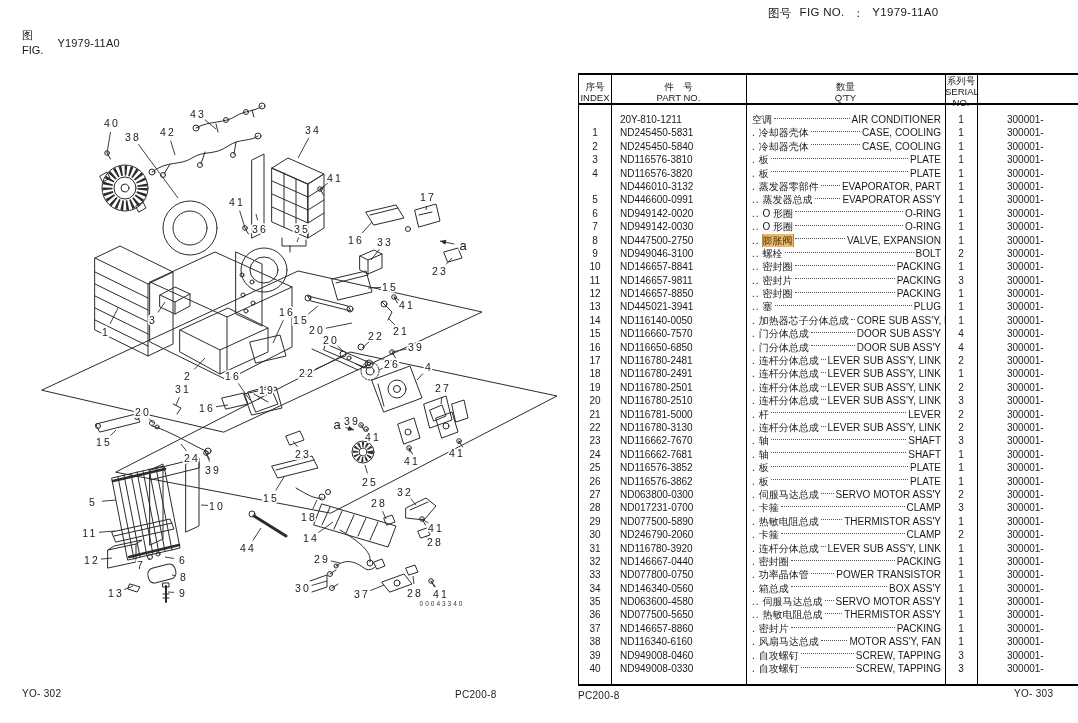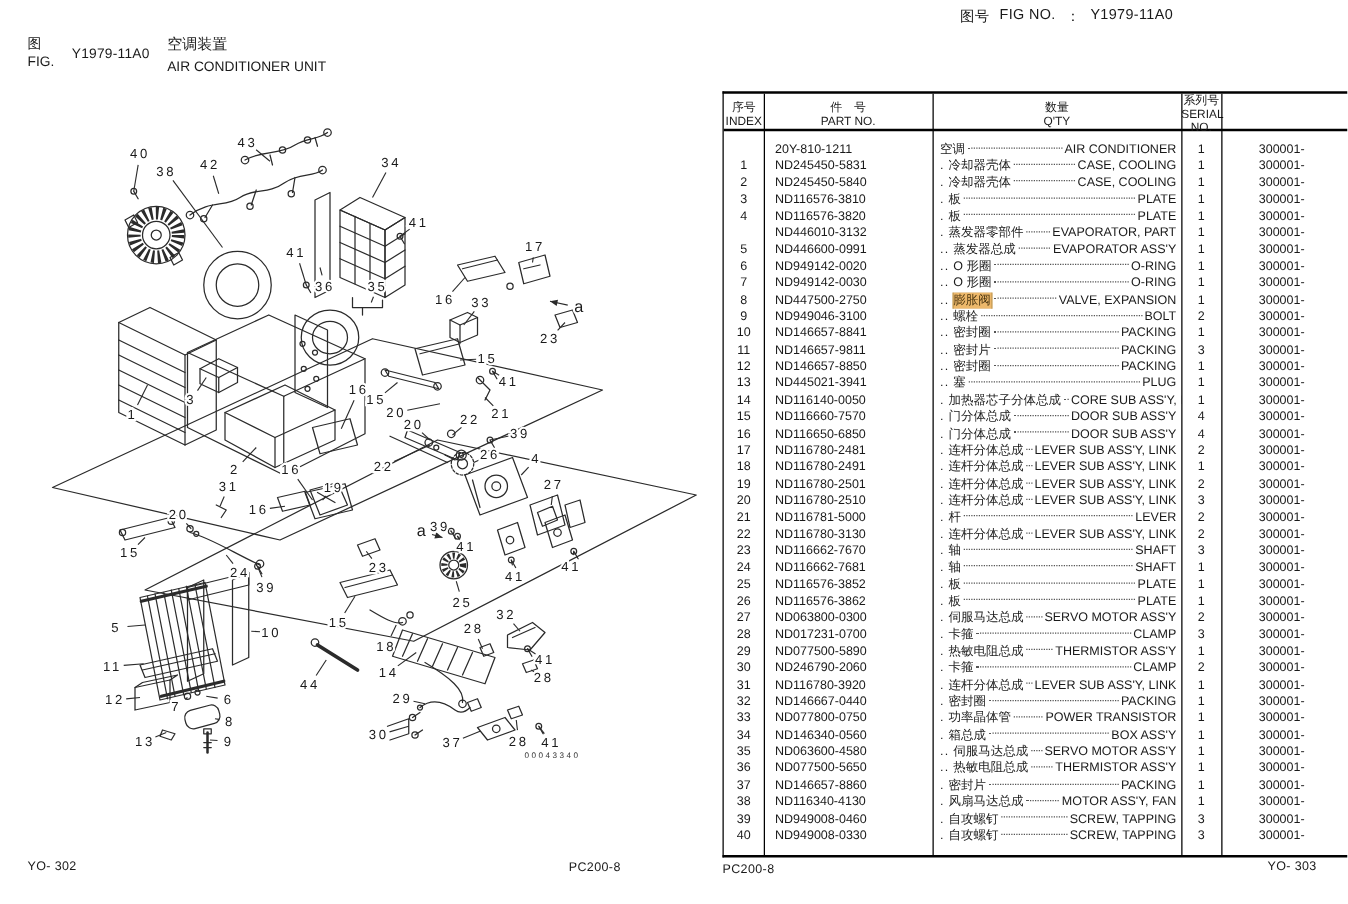--- a/index.html
+++ b/index.html
@@ -62,24 +62,20 @@
 
 <div class="page">
 
   <div class="fig-header">
     <div class="fig-col">
       <span>图</span>
       <span>FIG.</span>
     </div>
     <div class="fig-col">
       <span class="figno">Y1979-11A0</span>
-    </div>
-    <div class="fig-col">
-      <span class="title-cn">空调装置</span>
-      <span class="title-en">AIR CONDITIONER UNIT</span>
     </div>
   </div>
 
   <div class="figno-header">
     <span>图号</span>
     <span>FIG NO.</span>
     <span>：</span>
     <span>Y1979-11A0</span>
   </div>
 
@@ -1027,21 +1023,21 @@
             <span class="dots">.</span>
             <span class="cn">密封片</span>
             <span class="lead"></span>
             <span class="en">PACKING</span>
           </div>
           <div class="c-qty">1</div>
           <div class="c-ser">300001-</div>
         </div>
         <div class="trow">
           <div class="c-idx">38</div>
-          <div class="c-part">ND116340-4130</div>
+          <div class="c-part">ND116340-6160</div>
           <div class="c-desc">
             <span class="dots">.</span>
             <span class="cn">风扇马达总成</span>
             <span class="lead"></span>
             <span class="en">MOTOR ASS'Y, FAN</span>
           </div>
           <div class="c-qty">1</div>
           <div class="c-ser">300001-</div>
         </div>
         <div class="trow">

